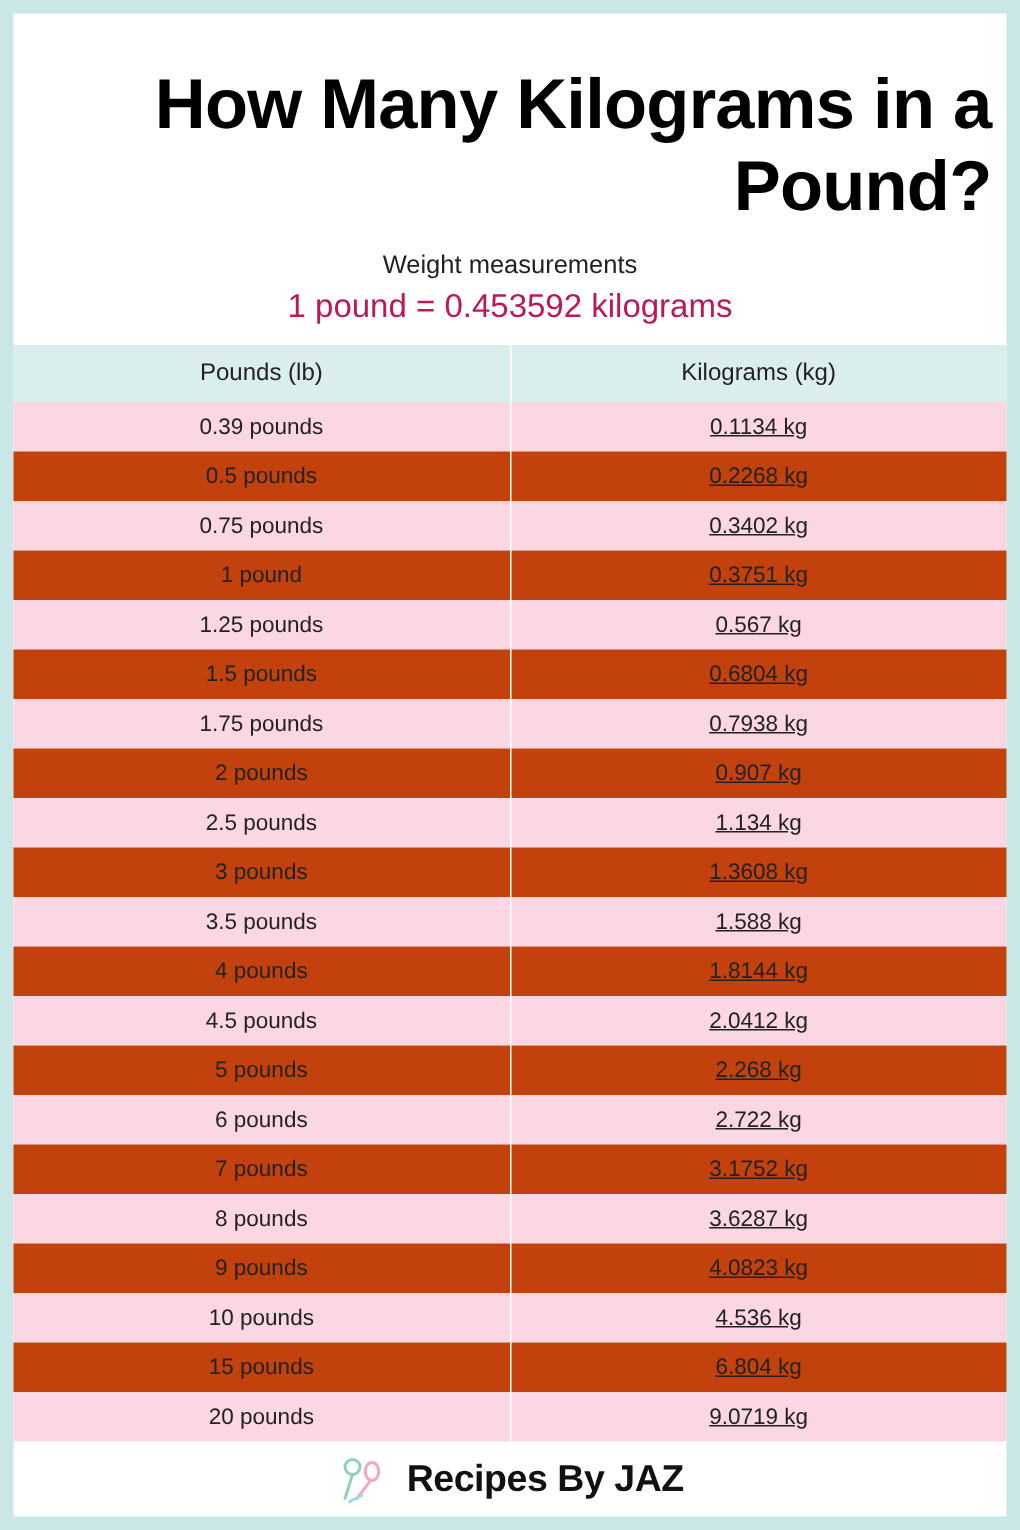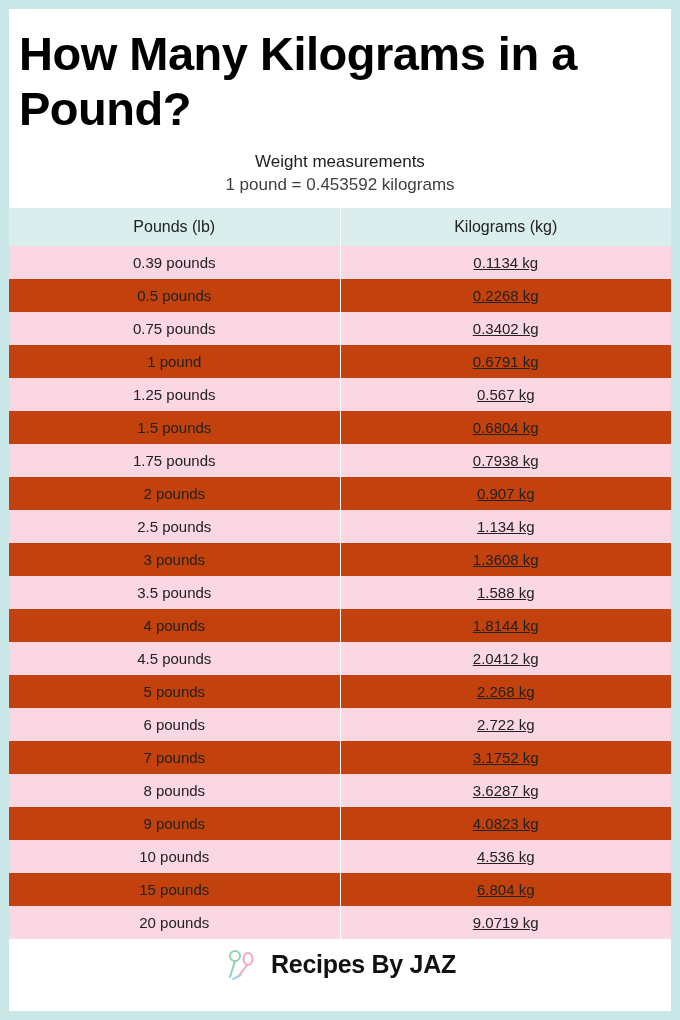--- a/index.html
+++ b/index.html
@@ -19,40 +19,40 @@
     height: 1020px;
     box-sizing: border-box;
     border: 9px solid #c9e7e6;
     background: #ffffff;
     display: flex;
     flex-direction: column;
     align-items: center;
   }
   .title {
     width: 100%;
-    text-align: left;
+    text-align: right;
     font-size: 47px;
     font-weight: bold;
     line-height: 1.18;
     color: #000000;
     letter-spacing: -0.5px;
-    margin-top: 17px;
+    margin-top: 32px;
     padding: 0 10px;
     box-sizing: border-box;
   }
   .subtitle {
     font-size: 17px;
     color: #222222;
     text-align: center;
     margin-top: 14px;
     line-height: 1.35;
   }
   .formula {
-    font-size: 17px;
-    color: #404040;
+    font-size: 22px;
+    color: #be185d;
     text-align: center;
     line-height: 1.35;
   }
   table {
     border-collapse: collapse;
     width: 662px;
     margin-top: 11px;
     table-layout: fixed;
   }
   th {
@@ -118,21 +118,21 @@
       <tr class="even">
         <td>0.5 pounds</td>
         <td>0.2268 kg</td>
       </tr>
       <tr class="odd">
         <td>0.75 pounds</td>
         <td>0.3402 kg</td>
       </tr>
       <tr class="even">
         <td>1 pound</td>
-        <td>0.6791 kg</td>
+        <td>0.3751 kg</td>
       </tr>
       <tr class="odd">
         <td>1.25 pounds</td>
         <td>0.567 kg</td>
       </tr>
       <tr class="even">
         <td>1.5 pounds</td>
         <td>0.6804 kg</td>
       </tr>
       <tr class="odd">

